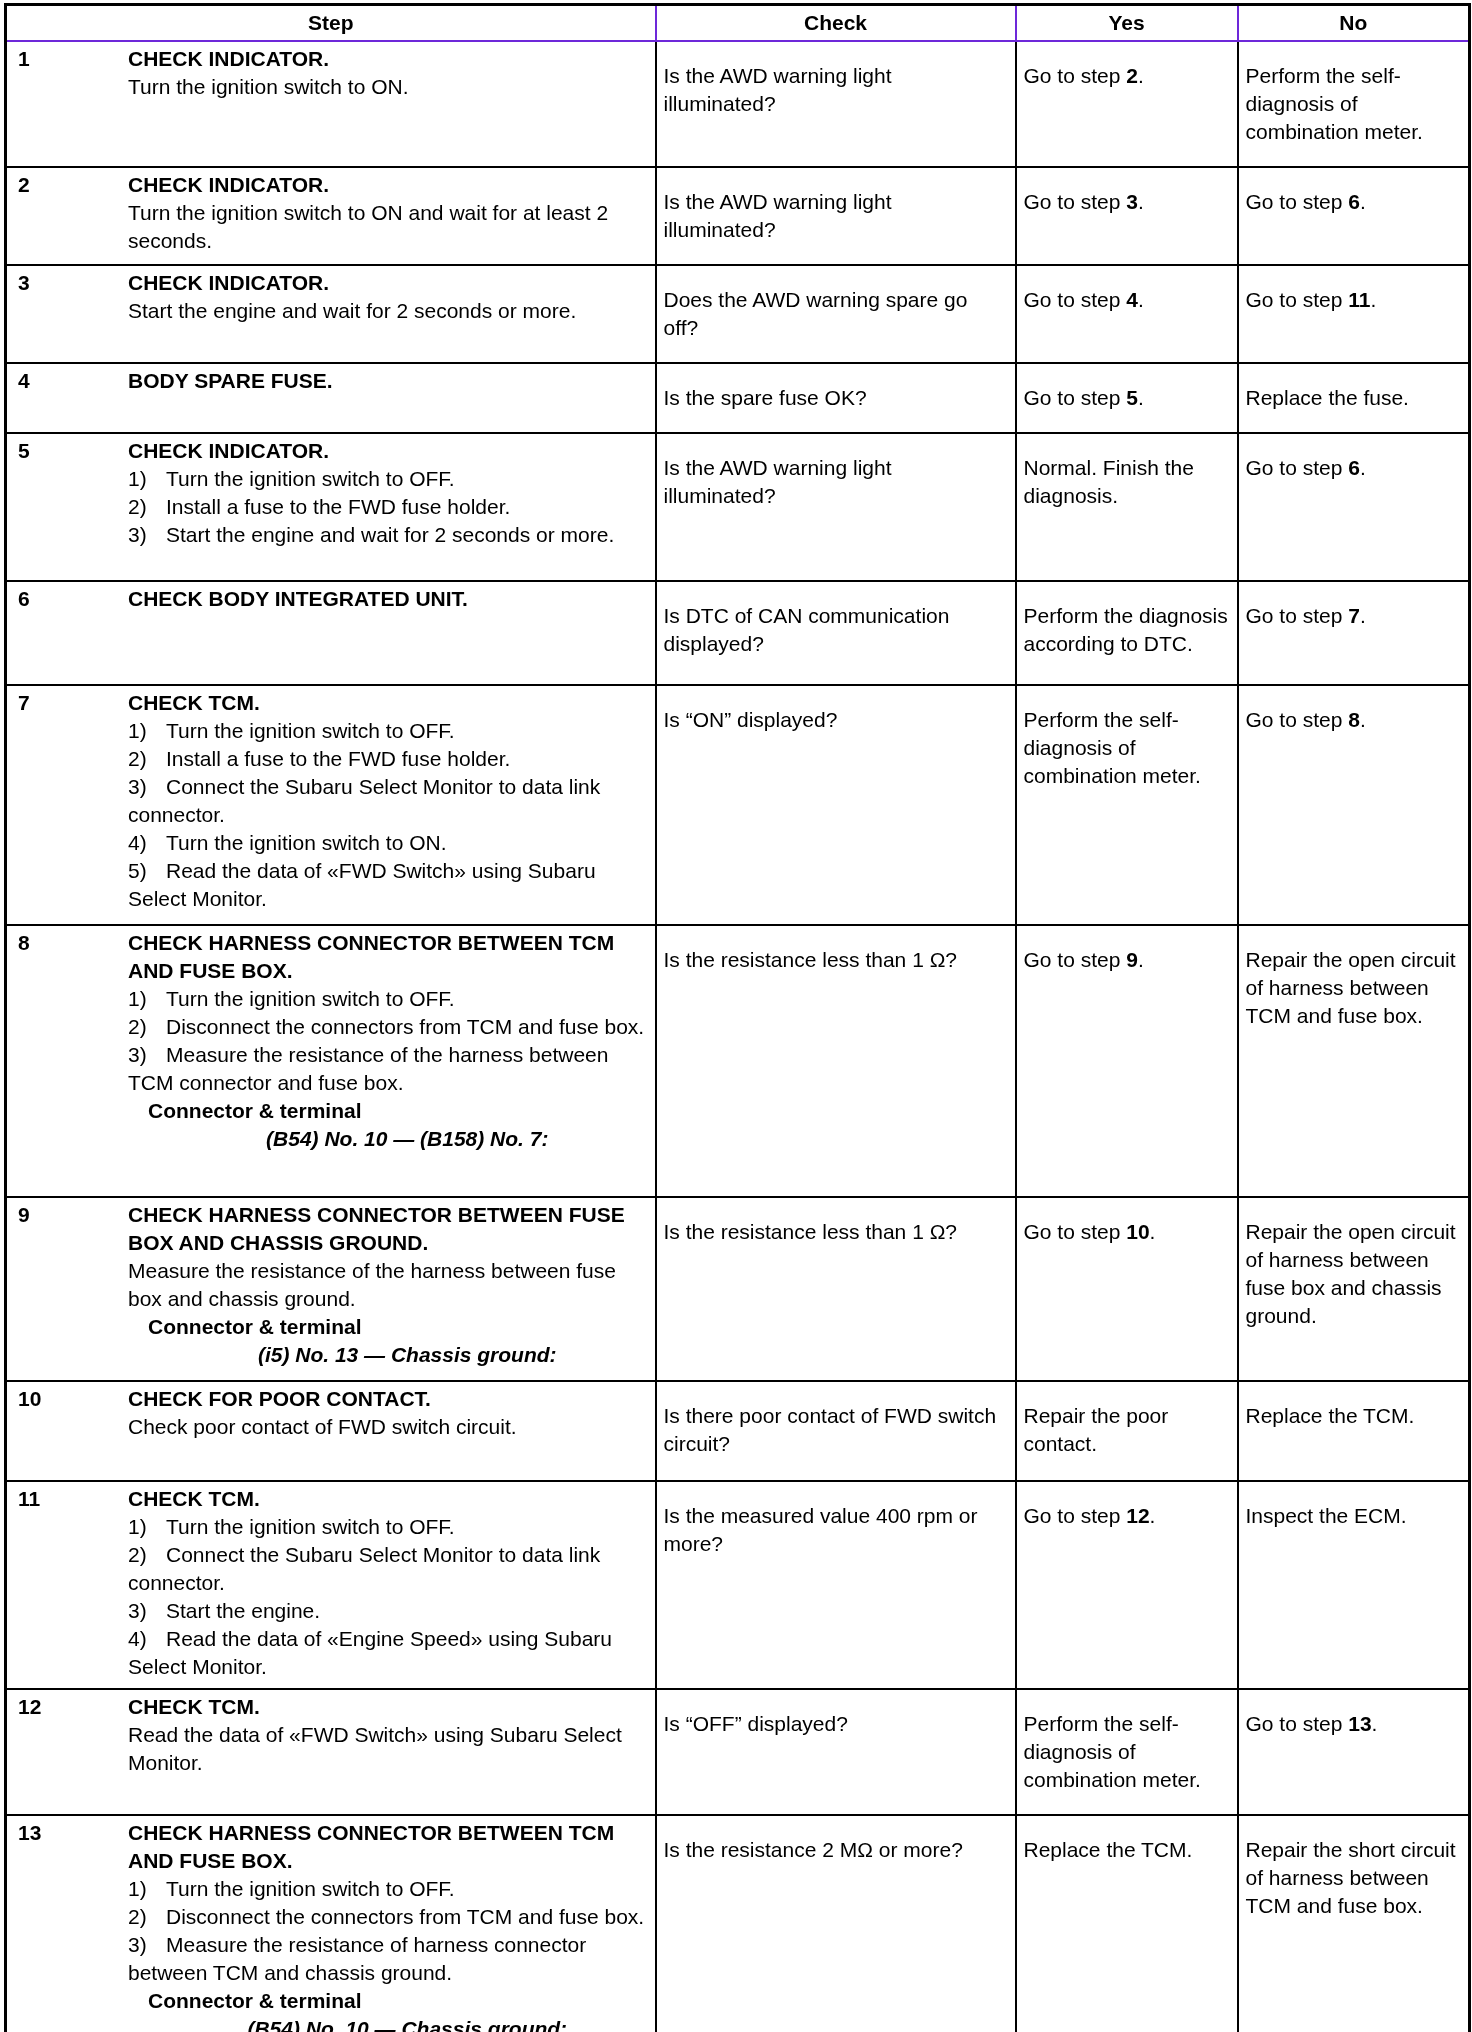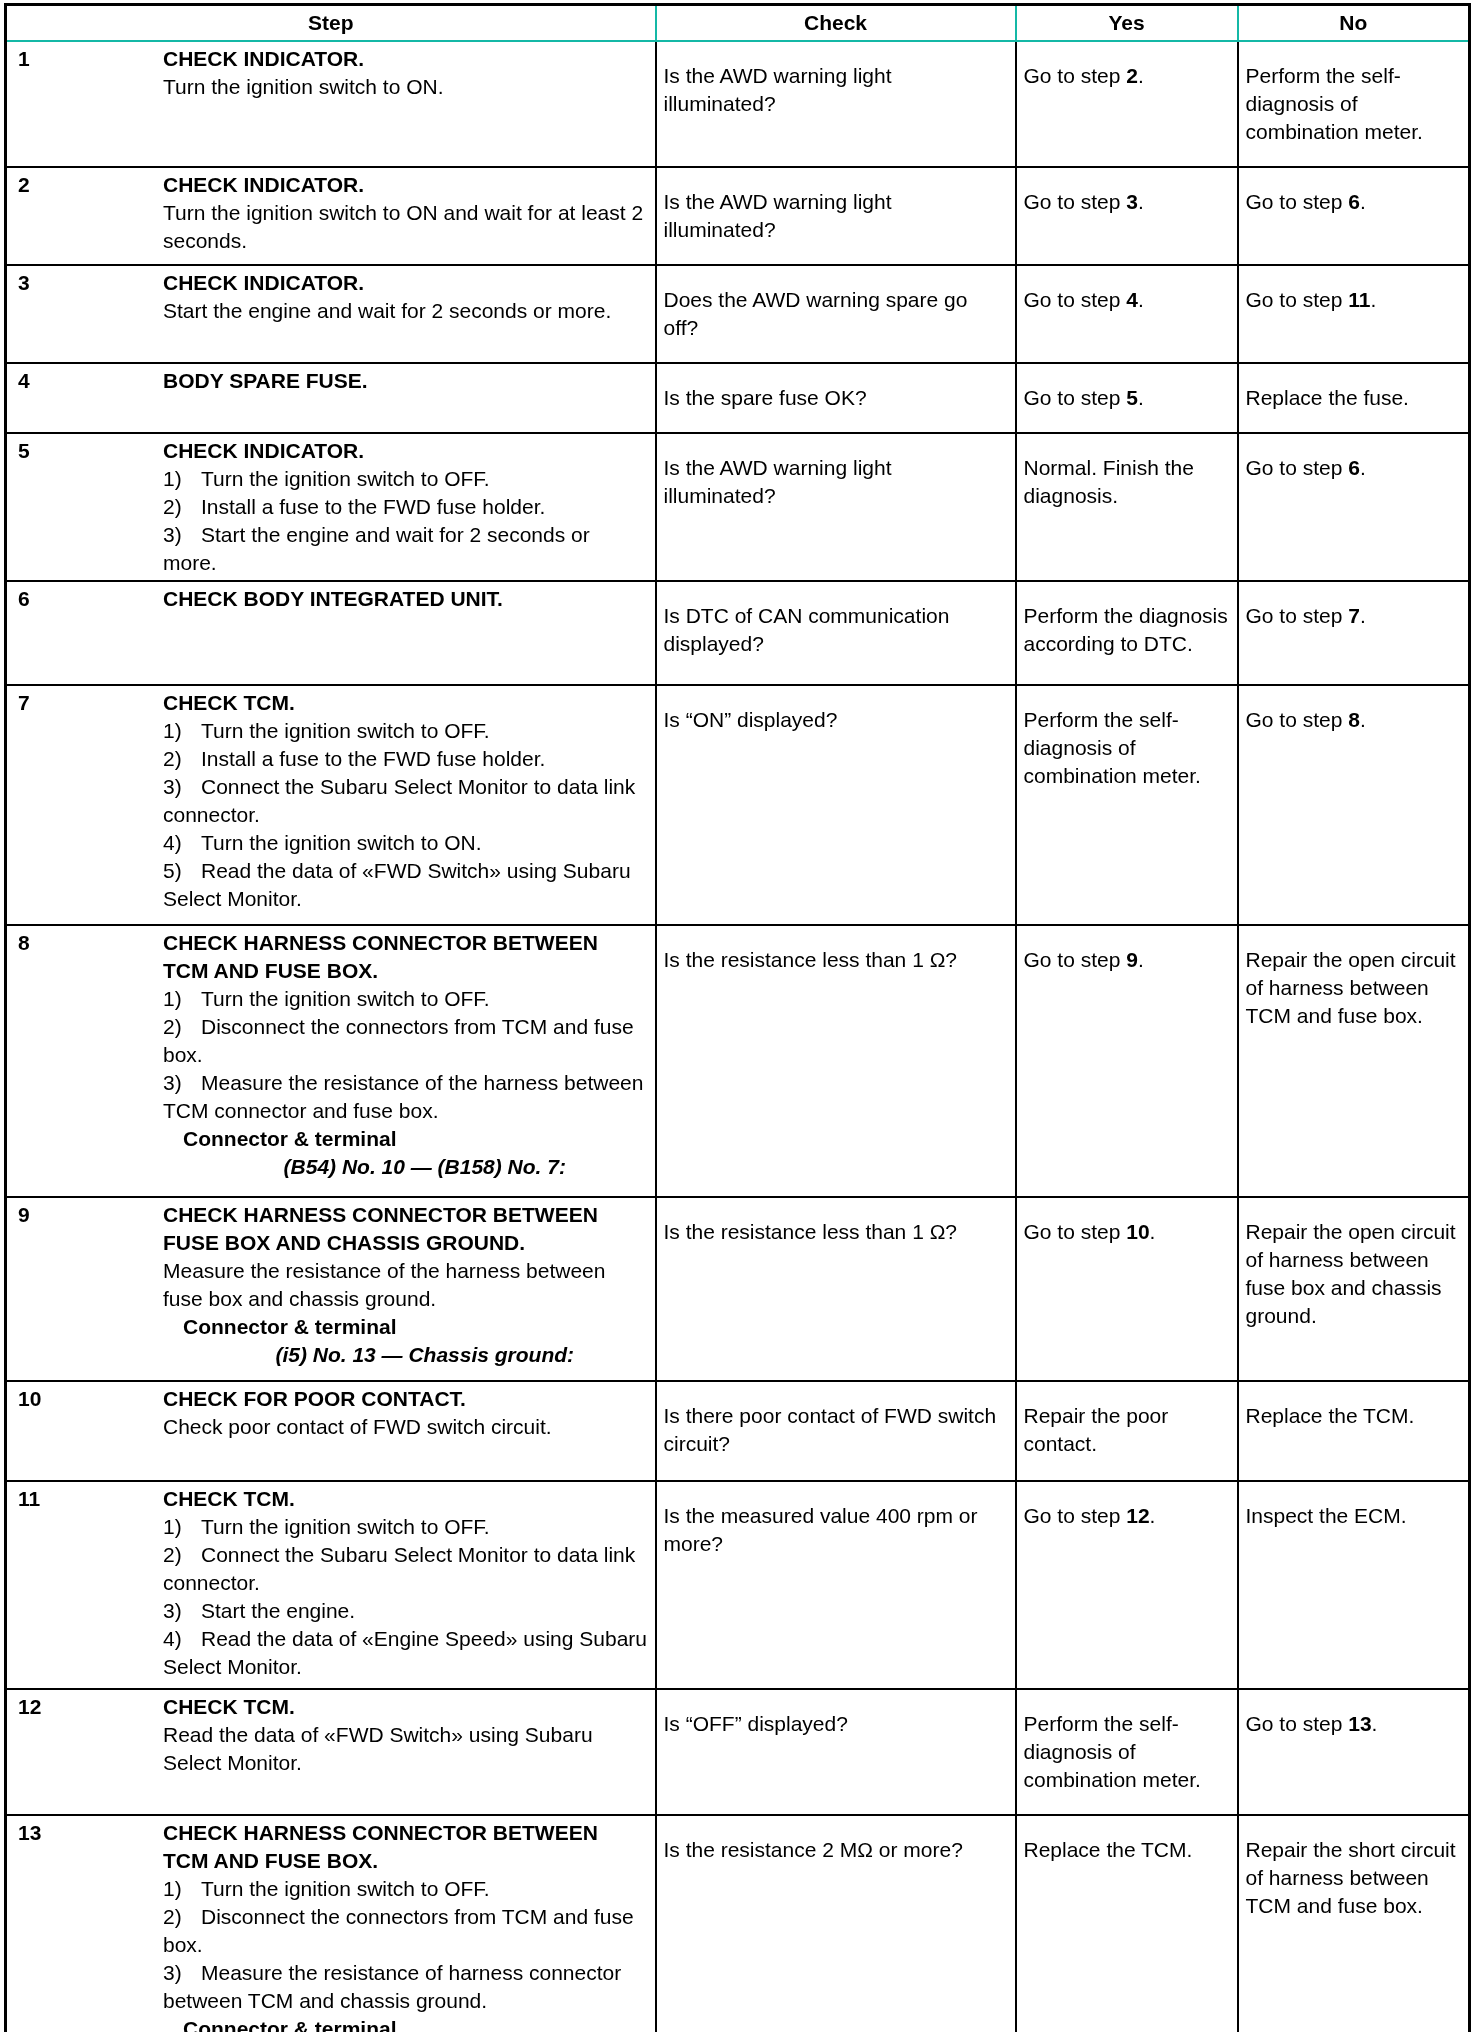--- a/index.html
+++ b/index.html
@@ -21,40 +21,40 @@
     border-collapse: collapse;
     table-layout: fixed;
     width: 1464px;
     border: 3px solid #000;
   }
   col.c-step  { width: 650px; }
   col.c-check { width: 360px; }
   col.c-yes   { width: 222px; }
   col.c-no    { width: 232px; }
   th {
-    border: 2px solid #14b8a6;
+    border: 2px solid #6d28d9;
     font-weight: bold;
     text-align: center;
     vertical-align: middle;
     padding: 3px 4px;
     height: 36px;
   }
   td {
     border: 2px solid #000;
     vertical-align: top;
     padding: 20px 7px;
   }
   td.step-cell { padding: 3px 6px 3px 11px; }
   .step-wrap { display: flex; align-items: flex-start; }
   .step-num {
     flex: 0 0 110px;
     width: 110px;
     font-weight: bold;
   }
-  .step-content { flex: 1 1 auto; min-width: 0; margin-left: 35px; }
+  .step-content { flex: 1 1 auto; min-width: 0; }
   .step-content p { margin: 0; }
   .t-title { font-weight: bold; }
   .t-body  { font-weight: normal; }
   .t-list  { font-weight: normal; }
   .t-ct    { font-weight: bold; padding-left: 20px; }
   .t-spec  { font-weight: bold; font-style: italic; padding-left: 38px; text-align: center; }
   .list-num { display: inline-block; min-width: 38px; }
   .b { font-weight: bold; }
   
   tbody tr:nth-child(1)  { height: 100px; }

